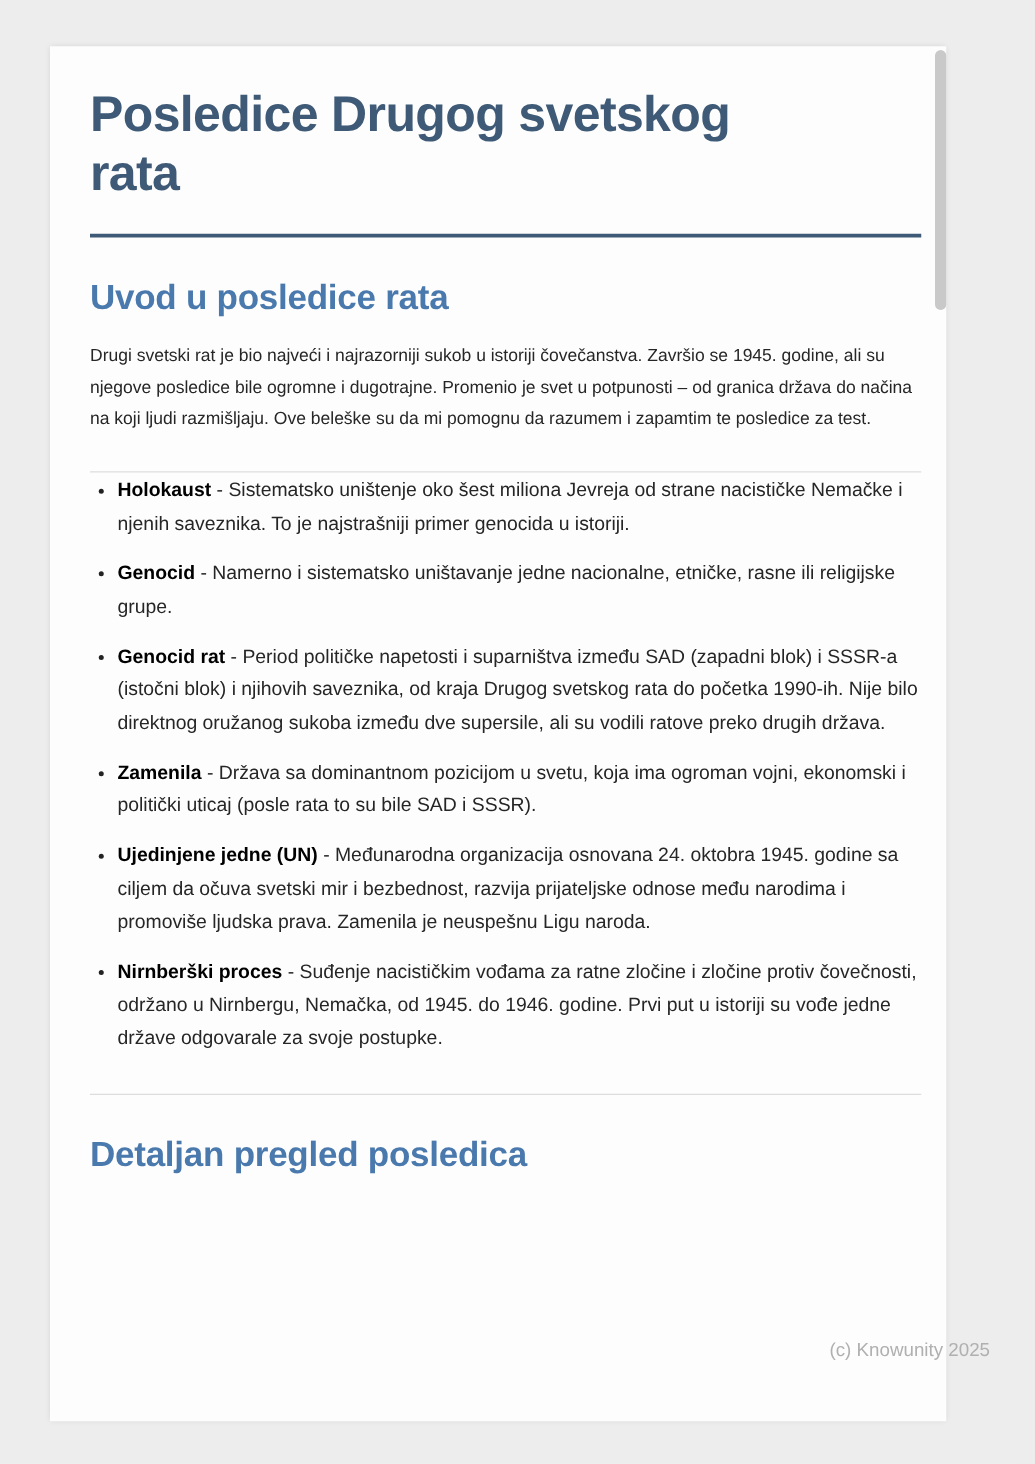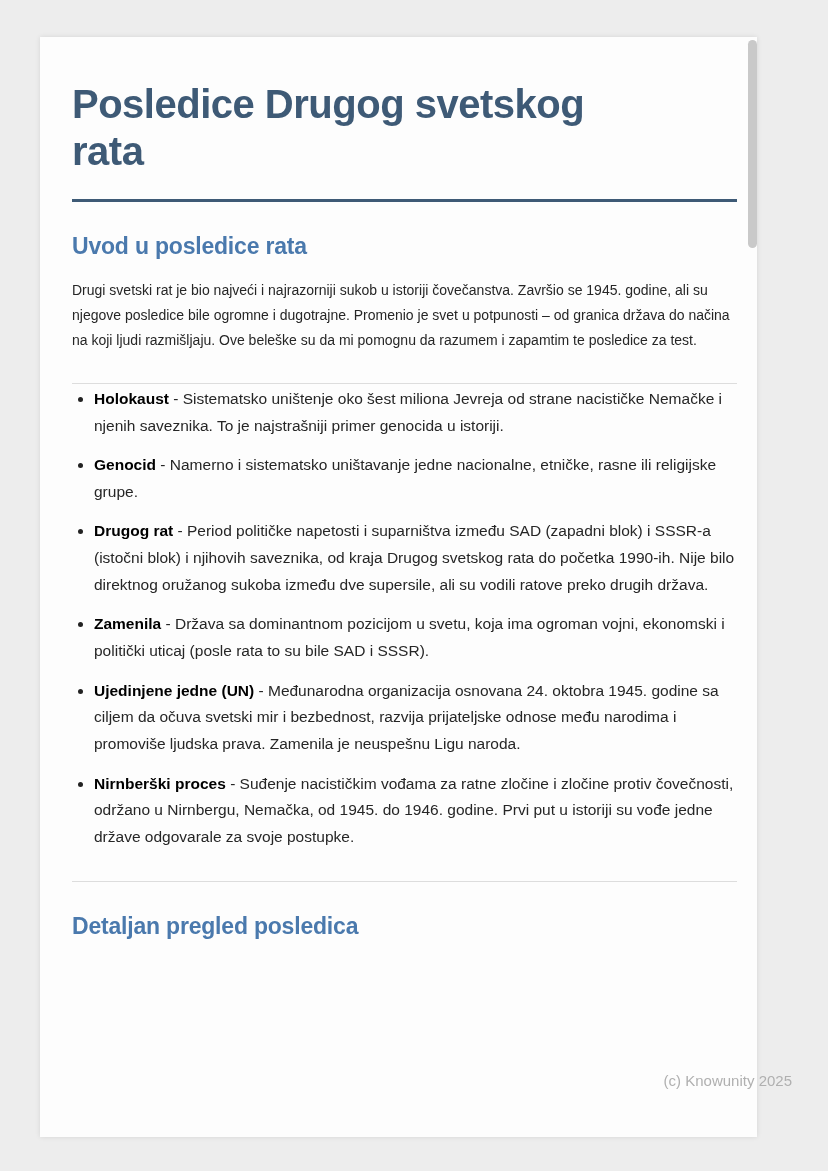--- a/index.html
+++ b/index.html
@@ -22,33 +22,33 @@
   }
   .canvas{position:relative;width:828px;height:1171px;background:var(--canvas-bg);}
   .page{
     position:absolute;left:40px;top:37px;width:717px;height:1100px;
     background:var(--page-bg);
     box-shadow:0 0 5px rgba(0,0,0,0.10);
     padding:28px 20px 40px 32px;
     overflow:hidden;
   }
   h1{
-    margin:16px 0 24px 0;
+    margin:4px 0 24px 0;
     font-size:40px;line-height:1.18;font-weight:700;
     color:var(--title);
     max-width:580px;
     letter-spacing:-0.5px;
   }
   .title-rule{
     border:none;border-top:3px solid var(--title);
     margin:0 0 14px 0;width:100%;
   }
   h2{
     margin:30px 0 17px 0;
-    font-size:23px;line-height:1.25;font-weight:700;
+    font-size:28px;line-height:1.25;font-weight:700;
     color:var(--heading);
     letter-spacing:-0.2px;
   }
   p{
     margin:0 0 10px 0;
     font-size:14px;line-height:1.78;
     color:var(--body-text);
   }
   .divider{
     border-top:1px solid var(--divider);
@@ -95,21 +95,21 @@
       <ul class="terms">
         <li>
           <strong>Holokaust</strong>
           <span>- Sistematsko uništenje oko šest miliona Jevreja od strane nacističke Nemačke i njenih saveznika. To je najstrašniji primer genocida u istoriji.</span>
         </li>
         <li>
           <strong>Genocid</strong>
           <span>- Namerno i sistematsko uništavanje jedne nacionalne, etničke, rasne ili religijske grupe.</span>
         </li>
         <li>
-          <strong>Drugog rat</strong>
+          <strong>Genocid rat</strong>
           <span>- Period političke napetosti i suparništva između SAD (zapadni blok) i SSSR-a (istočni blok) i njihovih saveznika, od kraja Drugog svetskog rata do početka 1990-ih. Nije bilo direktnog oružanog sukoba između dve supersile, ali su vodili ratove preko drugih država.</span>
         </li>
         <li>
           <strong>Zamenila</strong>
           <span>- Država sa dominantnom pozicijom u svetu, koja ima ogroman vojni, ekonomski i politički uticaj (posle rata to su bile SAD i SSSR).</span>
         </li>
         <li>
           <strong>Ujedinjene jedne (UN)</strong>
           <span>- Međunarodna organizacija osnovana 24. oktobra 1945. godine sa ciljem da očuva svetski mir i bezbednost, razvija prijateljske odnose među narodima i promoviše ljudska prava. Zamenila je neuspešnu Ligu naroda.</span>
         </li>

